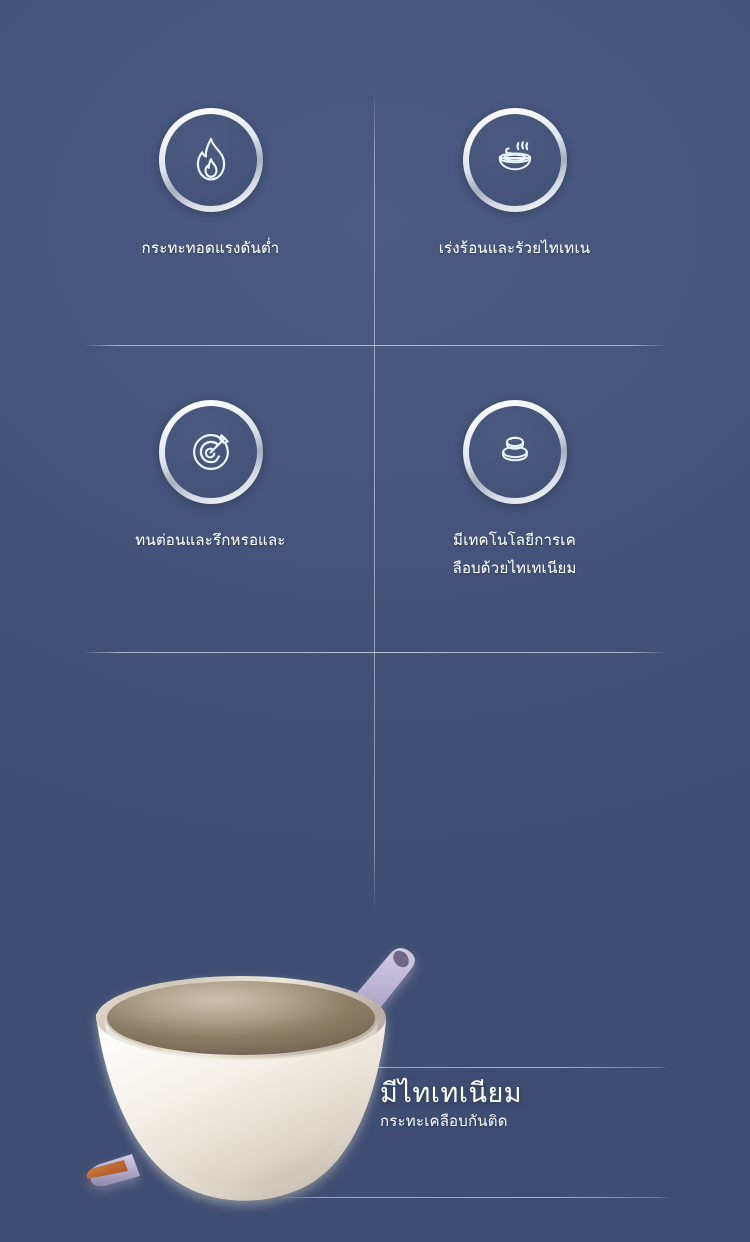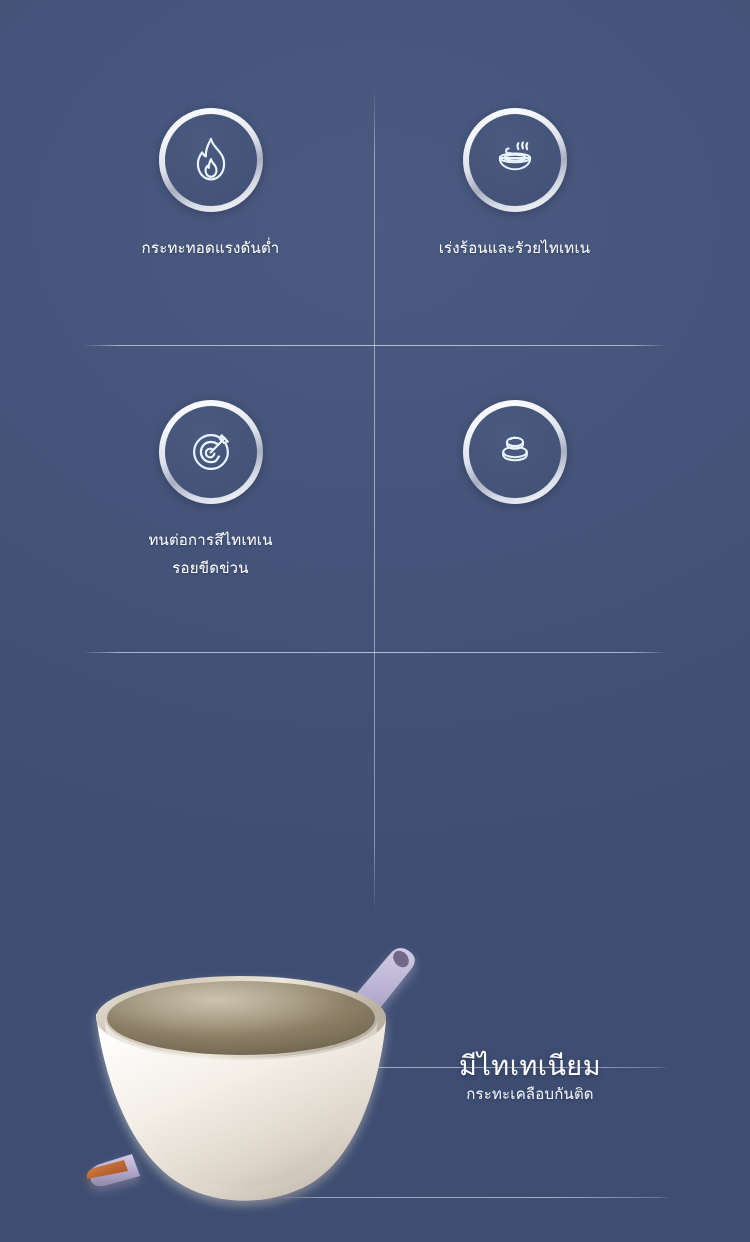--- a/index.html
+++ b/index.html
@@ -129,23 +129,22 @@
       rgba(210,218,235,0.70) 70%,
       rgba(210,218,235,0.30) 97%,
       rgba(255,255,255,0.02) 100%);
   }
   #hero-line-top { top:157px; }
   #hero-line-bottom { top:287px; left:280px; width:390px; }
 
   #hero-text {
     position:absolute;
     left:380px;
-    top:1049px;
+    top:1076px;
     width:300px;
-    text-align:center;
   }
   #hero-title {
     color:#ffffff;
     font-size:27px;
     line-height:34px;
     letter-spacing:0.5px;
     text-shadow:0 2px 4px rgba(22,30,55,0.5);
   }
   #hero-sub {
     margin-top:0;
@@ -215,34 +214,37 @@
           <path d="M46 18C42.4 14.3 37.5 12 32 12c-11 0-20 9-20 20s9 20 20 20 20-9 20-20
                    c0-3.6-1-7-2.7-9.9"></path>
           <path d="M40.5 23.5C38.3 21.3 35.3 20 32 20c-6.6 0-12 5.4-12 12s5.4 12 12 12
                    6.6-2.7 9.5-6.8"></path>
           <path d="M34.5 29.5A5.1 5.1 0 1 0 36 34"></path>
           <path d="M31.5 32.5 48.5 15.5"></path>
           <path d="M44.5 12.2l7.3 7.3-4.6 1.6-4.3-4.3z"></path>
         </svg>
       </div>
       <div class="feature-label">
-        <span class="line">ทนต่อการสึไทเทเน</span>
-        <span class="line">รอยขีดข่วน</span>
+        <span class="line">ทนต่อนและรึกหรอและ</span>
       </div>
     </div>
 
     <div class="feature-cell col1 row1">
       <div class="icon-ring">
         <svg viewBox="0 0 64 64" fill="none" stroke="#eaf4ff" stroke-width="2.4" stroke-linecap="round" stroke-linejoin="round">
           <ellipse cx="32" cy="20" rx="9.5" ry="5"></ellipse>
           <path d="M22.5 20v3.2c0 2.8 4.3 5 9.5 5s9.5-2.2 9.5-5V20"></path>
           <ellipse cx="32" cy="32" rx="14" ry="6.2"></ellipse>
           <path d="M18 32v3.6c0 3.4 6.3 6.2 14 6.2s14-2.8 14-6.2V32"></path>
           <path d="M27 16.5c1.8-1.2 4.6-1.7 6.8-1.2"></path>
         </svg>
+      </div>
+      <div class="feature-label">
+        <span class="line">มีเทคโนโลยีการเค</span>
+        <span class="line">ลือบด้วยไทเทเนียม</span>
       </div>
     </div>
 
 
 
   </div>
 
   <div id="hero">
     <div class="hero-line" id="hero-line-top"></div>
     <div class="hero-line" id="hero-line-bottom"></div>

